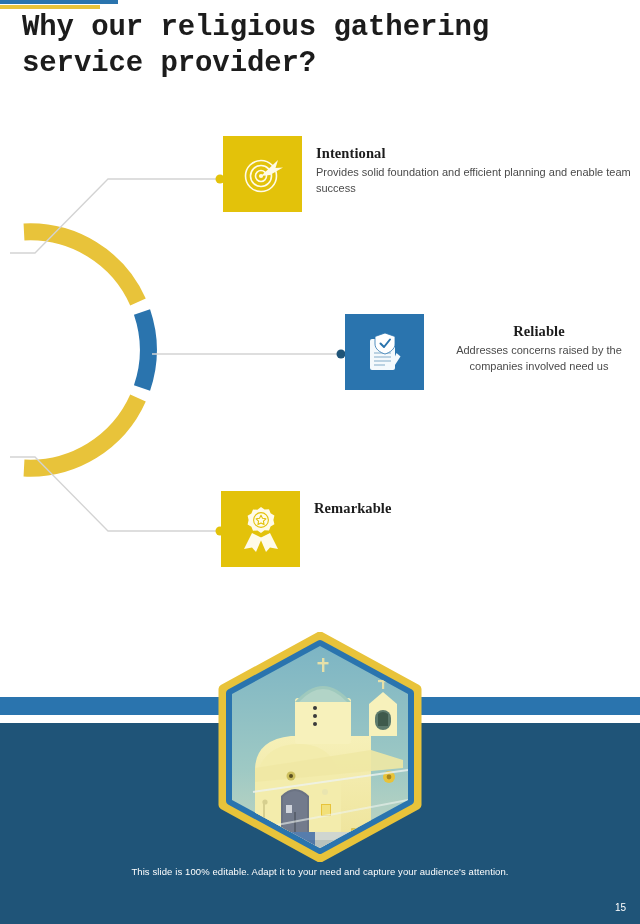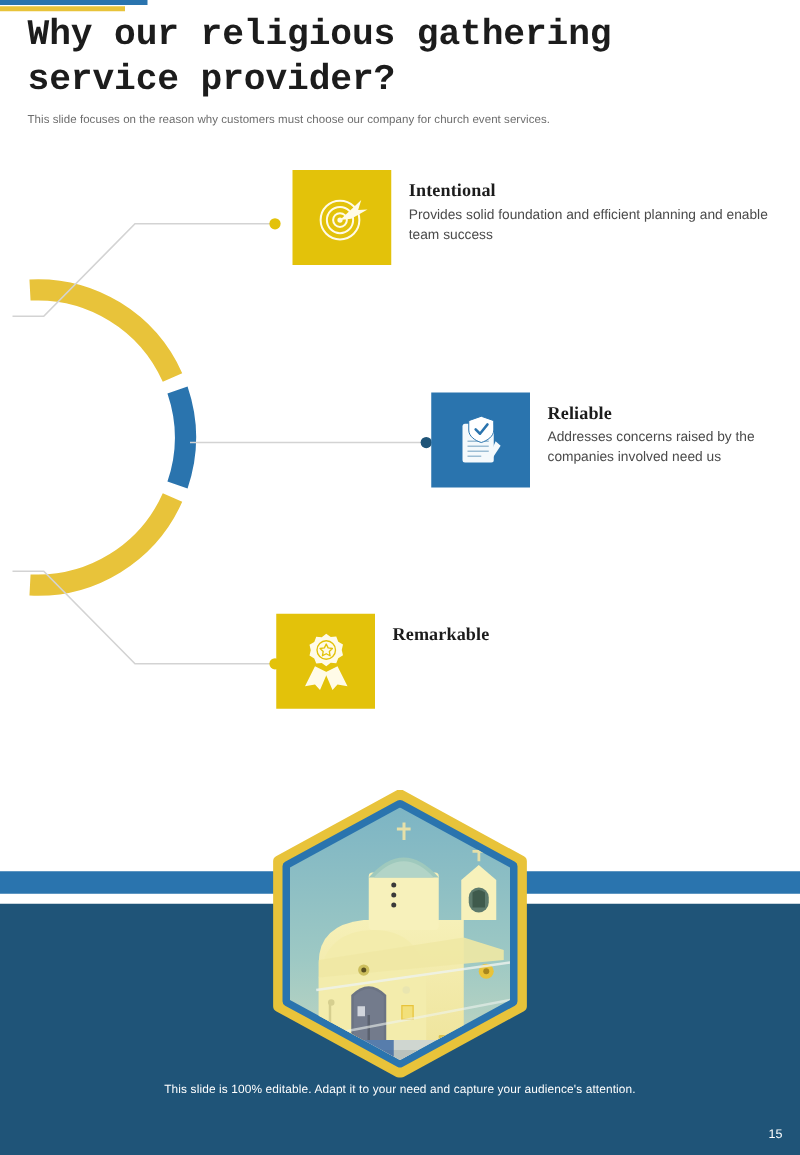--- a/index.html
+++ b/index.html
@@ -67,22 +67,22 @@
     line-height:17px;
     letter-spacing:0.1px;
   }
   .fbody{
     margin-top:3px;
     font-size:11px;
     line-height:15.6px;
     color:#4a4a4a;
   }
 
-  .feature-1{ left:234px; top:136px; }
-  .feature-2{ left:345px; top:314px; }
+  .feature-1{ left:223px; top:136px; }
+  .feature-2{ left:345px; top:314px;text-align:center; }
   .feature-3{ left:221px; top:491px;justify-content:flex-end; }
 
   
   .band-light{
     position:absolute; left:0; top:697px; width:640px; height:18px;
     background:#2a74ae;
   }
   .band-dark{
     position:absolute; left:0; top:723px; width:640px; height:201px;
     background:#1f5478;
@@ -107,21 +107,20 @@
   }
 </style>
 </head>
 <body>
 
 <div class="accent-blue"></div>
 <div class="accent-yellow"></div>
 
 <div class="header">
   <div class="title">Why our religious gathering service provider?</div>
-  <div class="subtitle">This slide focuses on the reason why customers must choose our company for church event services.</div>
 </div>
 
 <div class="arc">
   <svg width="160" height="272" viewBox="0 0 160 272" xmlns="http://www.w3.org/2000/svg">
 
     <path d="M 14 18 A 118 118 0 0 1 128 88" fill="none" stroke="#e8c33a" stroke-width="17" stroke-linecap="butt"></path>
 
     <path d="M 132 98 A 118 118 0 0 1 132 174" fill="none" stroke="#2a74ae" stroke-width="17" stroke-linecap="butt"></path>
 
     <path d="M 128 184 A 118 118 0 0 1 14 254" fill="none" stroke="#e8c33a" stroke-width="17" stroke-linecap="butt"></path>

